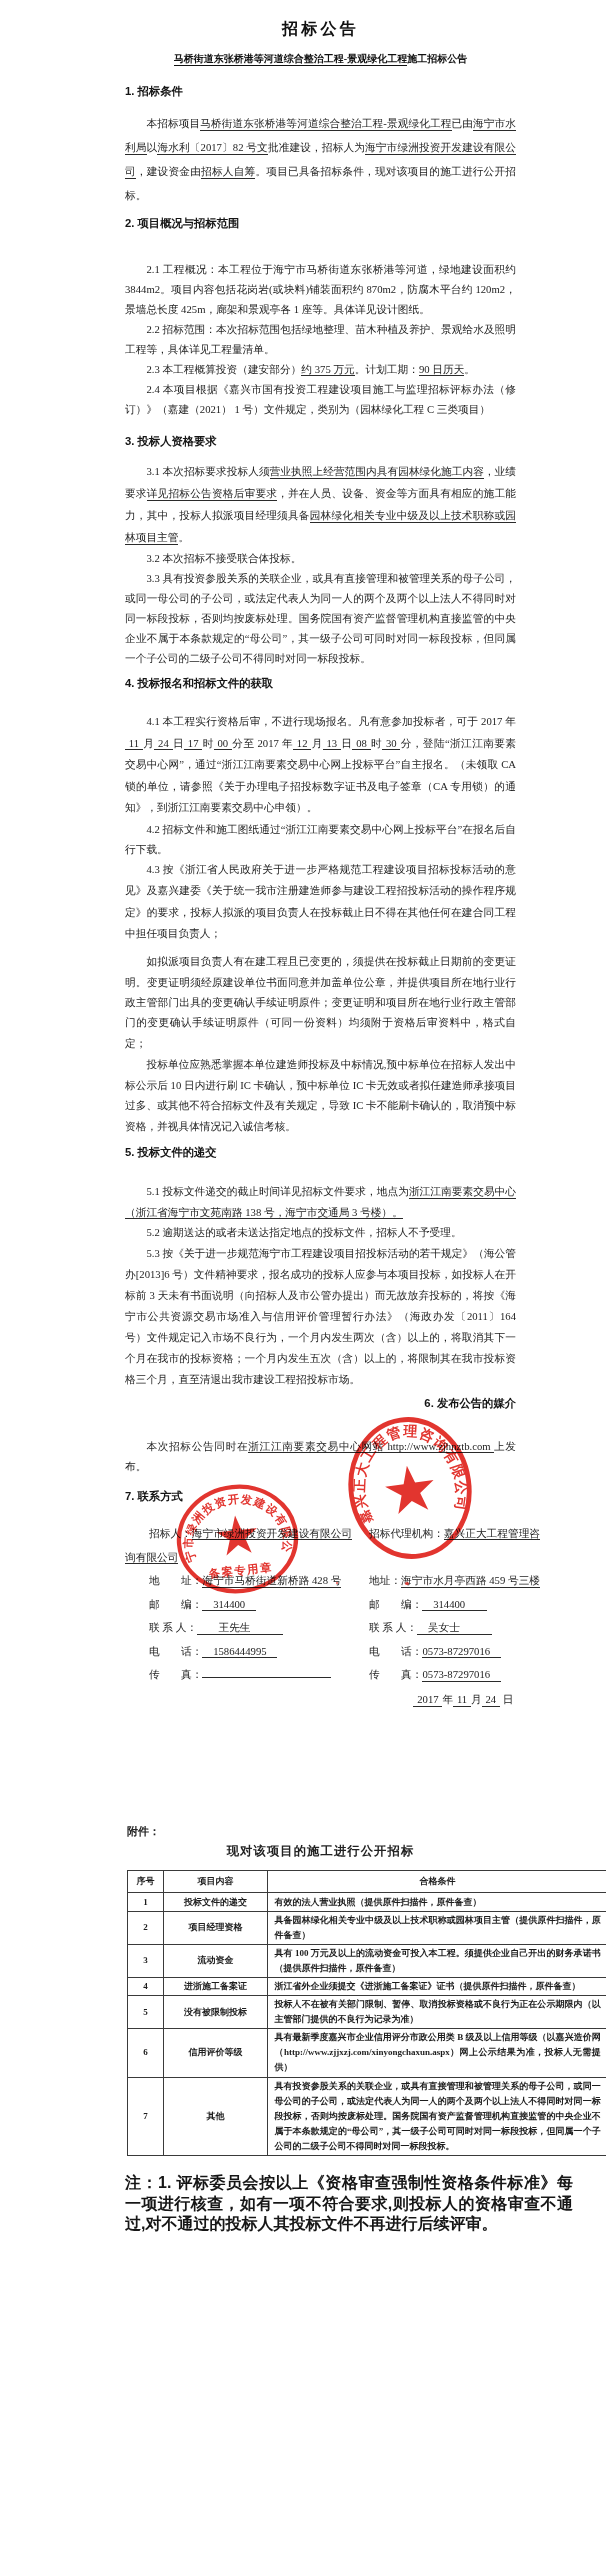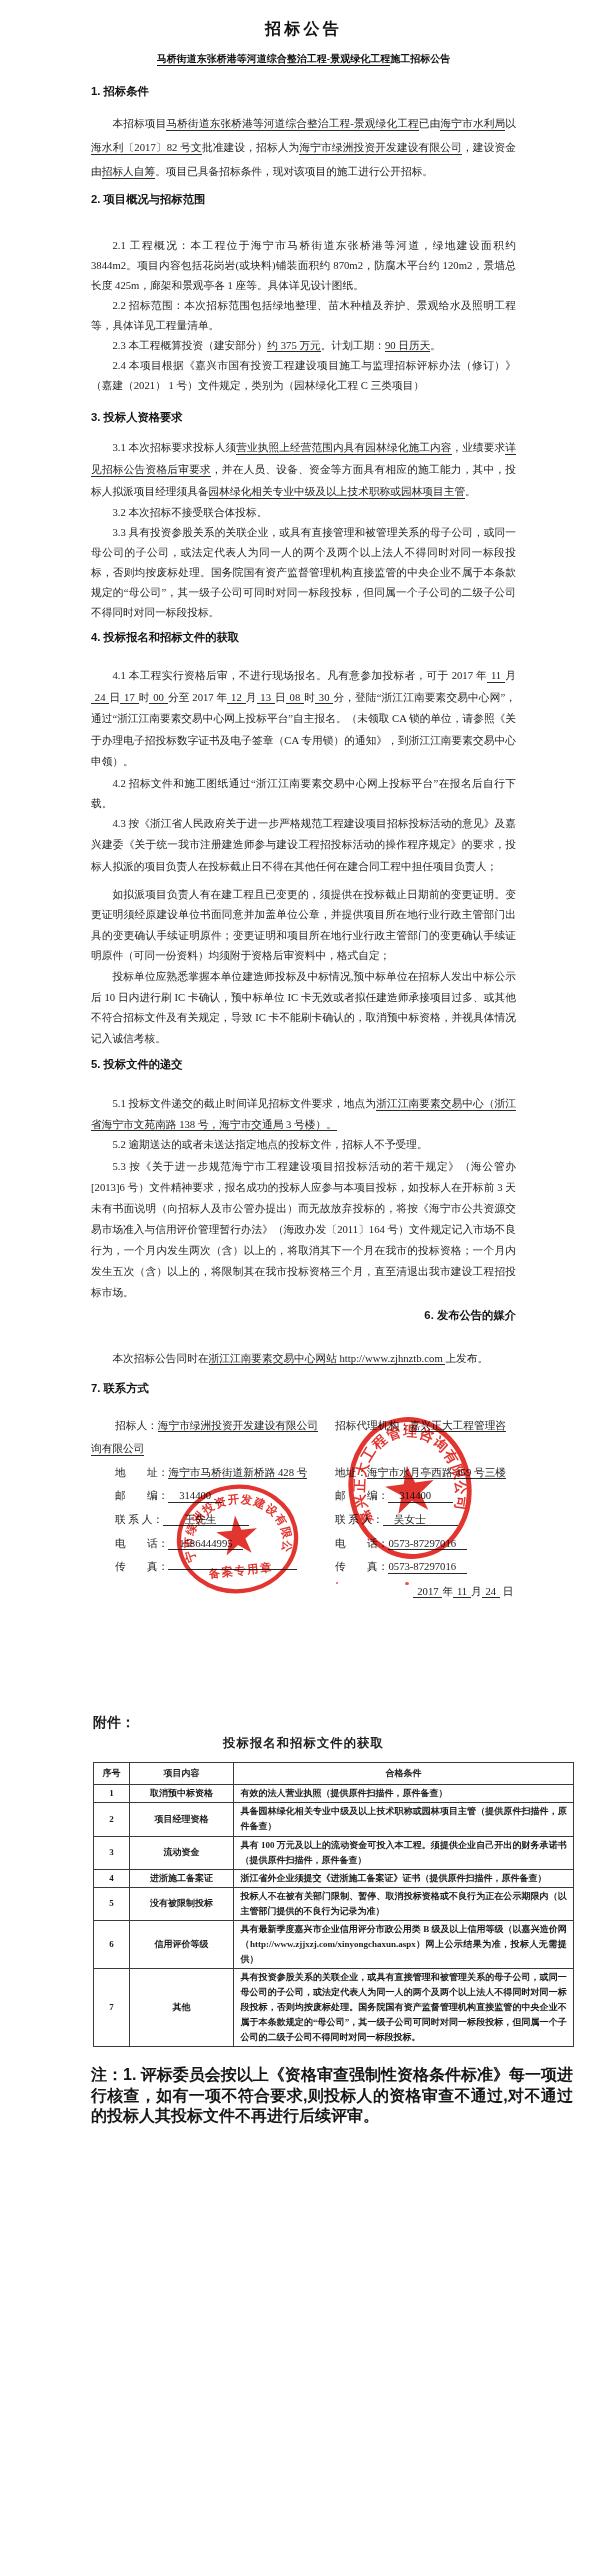--- a/index.html
+++ b/index.html
@@ -1,17 +1,17 @@
 <!DOCTYPE html>
 <html style="font-size:8.6px"><head>
 <meta charset="utf-8">
 <style>
   html,body{margin:0;padding:0;background:#ffffff;}
   body{width:607px;font-family:"Liberation Serif","DejaVu Serif",serif;color:#222;}
-  .page{position:relative;width:607px;height:2292px;background:#fff;overflow:hidden;box-sizing:border-box;padding-top:18px;}
+  .page{position:relative;width:607px;height:2292px;background:#fff;overflow:hidden;box-sizing:border-box;padding-top:18px;padding-left:34px;}
   .content{margin:0 91px;}
   .hei{font-family:"Liberation Sans","DejaVu Sans",sans-serif;font-weight:bold;}
   .doc-title{font-size:16px;letter-spacing:3.2px;text-align:center;line-height:21.5px;margin:0;color:#111;}
   .doc-subtitle{font-size:10px;font-weight:bold;text-align:center;line-height:15px;margin:11.8px 0 0 0;color:#111;}
   .h{font-size:11.3px;line-height:15px;margin:0;color:#151515;}
   .h1x{margin-top:18px;}.h2x{margin-top:8.6px;}.h3x{margin-top:15px;}.h4x{margin-top:7.5px;}
   .h5x{margin-top:8.6px;}.h6x{margin-top:5.4px;text-align:right;}.h7x{margin-top:12.3px;}
   .p{font-size:10.7px;margin:0;text-align:justify;text-indent:2em;color:#1d1d1d;}
   .lh37{line-height:20px;}.lh38{line-height:20.4px;}.lh39{line-height:21px;}
   .lh40{line-height:21.5px;}.lh41{line-height:22px;}.lh45{line-height:24px;}
@@ -20,21 +20,21 @@
   .p6x{margin-top:25px;}
   .u{border-bottom:1.1px solid #2b2b2b;padding-bottom:0.5px;}
   .unum{border-bottom:1.1px solid #2b2b2b;padding:0 3.8px 0.5px 3.8px;}
   .subu{border-bottom:1.1px solid #111;padding-bottom:1.1px;}
   .contact{margin-top:18px;font-size:10.7px;}
   .crow{position:relative;line-height:23.6px;height:23.6px;white-space:nowrap;}
   .cl{margin-left:24px;}
   .cr{position:absolute;left:244px;top:0;}
   .blankline{display:inline-block;width:129px;height:7.5px;border-bottom:1.1px solid #2b2b2b;}
   .daterow{margin-top:1px;line-height:23.6px;text-align:right;padding-right:2.7px;font-size:10.7px;}
-  .att-label{margin:109px 0 0 2.1px;font-size:14px;line-height:21.5px;}
+  .att-label{margin:109px 0 0 2.1px;font-size:11px;line-height:21.5px;}
   .att-title{font-size:12.3px;line-height:19.3px;text-align:center;margin:0;letter-spacing:1.1px;}
   table.qual{border-collapse:collapse;margin:8.6px 0 0 2.1px;width:480px;table-layout:fixed;
     font-size:9px;color:#1d1d1d;border:1.1px solid #3a3a3a;}
   table.qual td,table.qual th{border:0.5px solid #3a3a3a;font-weight:bold;vertical-align:middle;}
   col.c1{width:36px;}col.c2{width:104px;}col.c3{width:340px;}
   td.no,th.no,td.item,th.item{text-align:center;padding:1.1px 2.1px;line-height:15px;}
   th.cond{text-align:center;padding:3.2px 5.4px;line-height:15px;}
   td.cond{text-align:justify;padding:1.1px 6.4px;line-height:15px;}
   .note{margin-top:17.7px;font-size:16px;line-height:20.4px;text-align:justify;color:#161616;}
   .stamp{position:absolute;pointer-events:none;mix-blend-mode:multiply;opacity:.93;}
@@ -108,37 +108,37 @@
         <span class="cr"><span>传　　真：</span><span class="u"><span>0573-87297016</span>　</span></span>
       </div>
     </div>
 
     <div class="daterow"><span class="unum">2017</span><span>年</span><span class="unum">11</span><span>月</span><span class="unum">24</span> <span>日</span></div>
 
   </div>
 
   <div style="margin:0 34px 0 91px;">
     <div class="hei att-label">附件：</div>
-    <div class="hei att-title" style="margin-right:57px;">投标报名和招标文件的获取</div>
+    <div class="hei att-title" style="margin-right:57px;">现对该项目的施工进行公开招标</div>
 
     <table class="qual">
       <colgroup>
           <col class="c1">
           <col class="c2">
           <col class="c3">
         </colgroup>
       <tbody>
           <tr>
         <th class="no">序号</th>
         <th class="item">项目内容</th>
         <th class="cond">合格条件</th>
       </tr>
       <tr>
         <td class="no">1</td>
-        <td class="item">取消预中标资格</td>
+        <td class="item">投标文件的递交</td>
         <td class="cond">有效的法人营业执照（提供原件扫描件，原件备查）</td>
       </tr>
       <tr>
         <td class="no">2</td>
         <td class="item">项目经理资格</td>
         <td class="cond">具备园林绿化相关专业中级及以上技术职称或园林项目主管（提供原件扫描件，原件备查）</td>
       </tr>
       <tr>
         <td class="no">3</td>
         <td class="item">流动资金</td>

